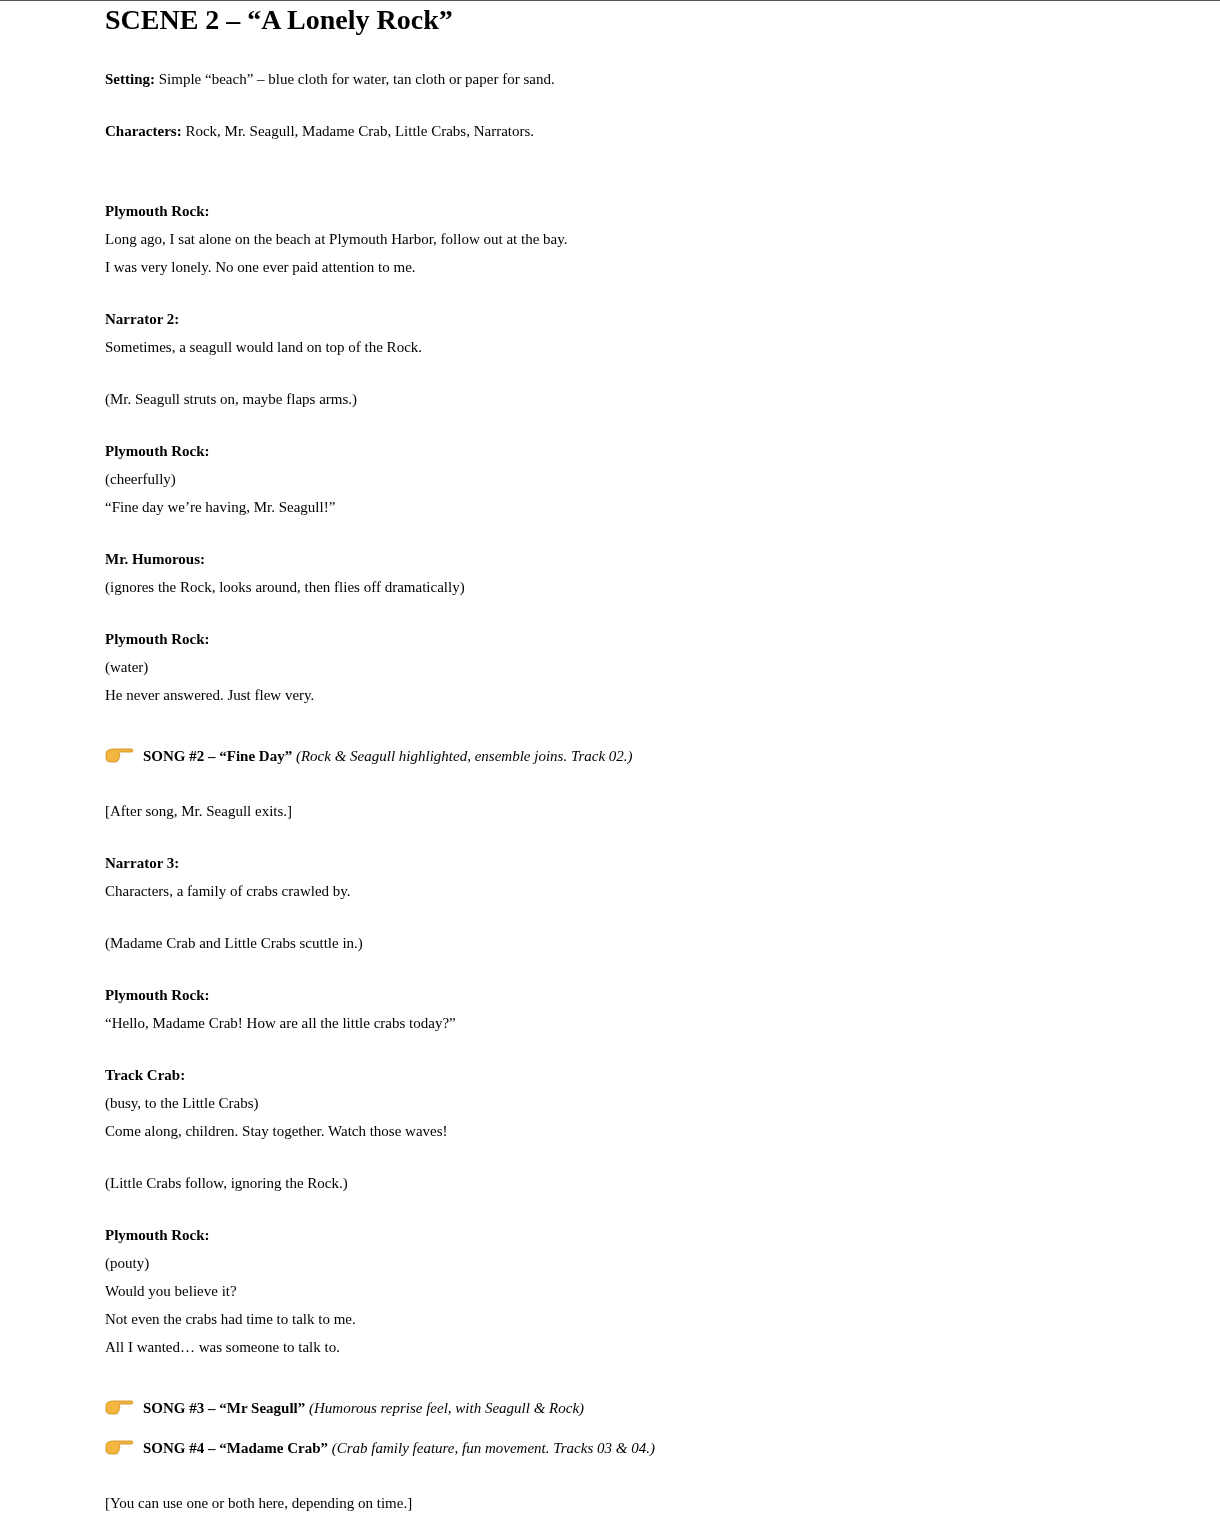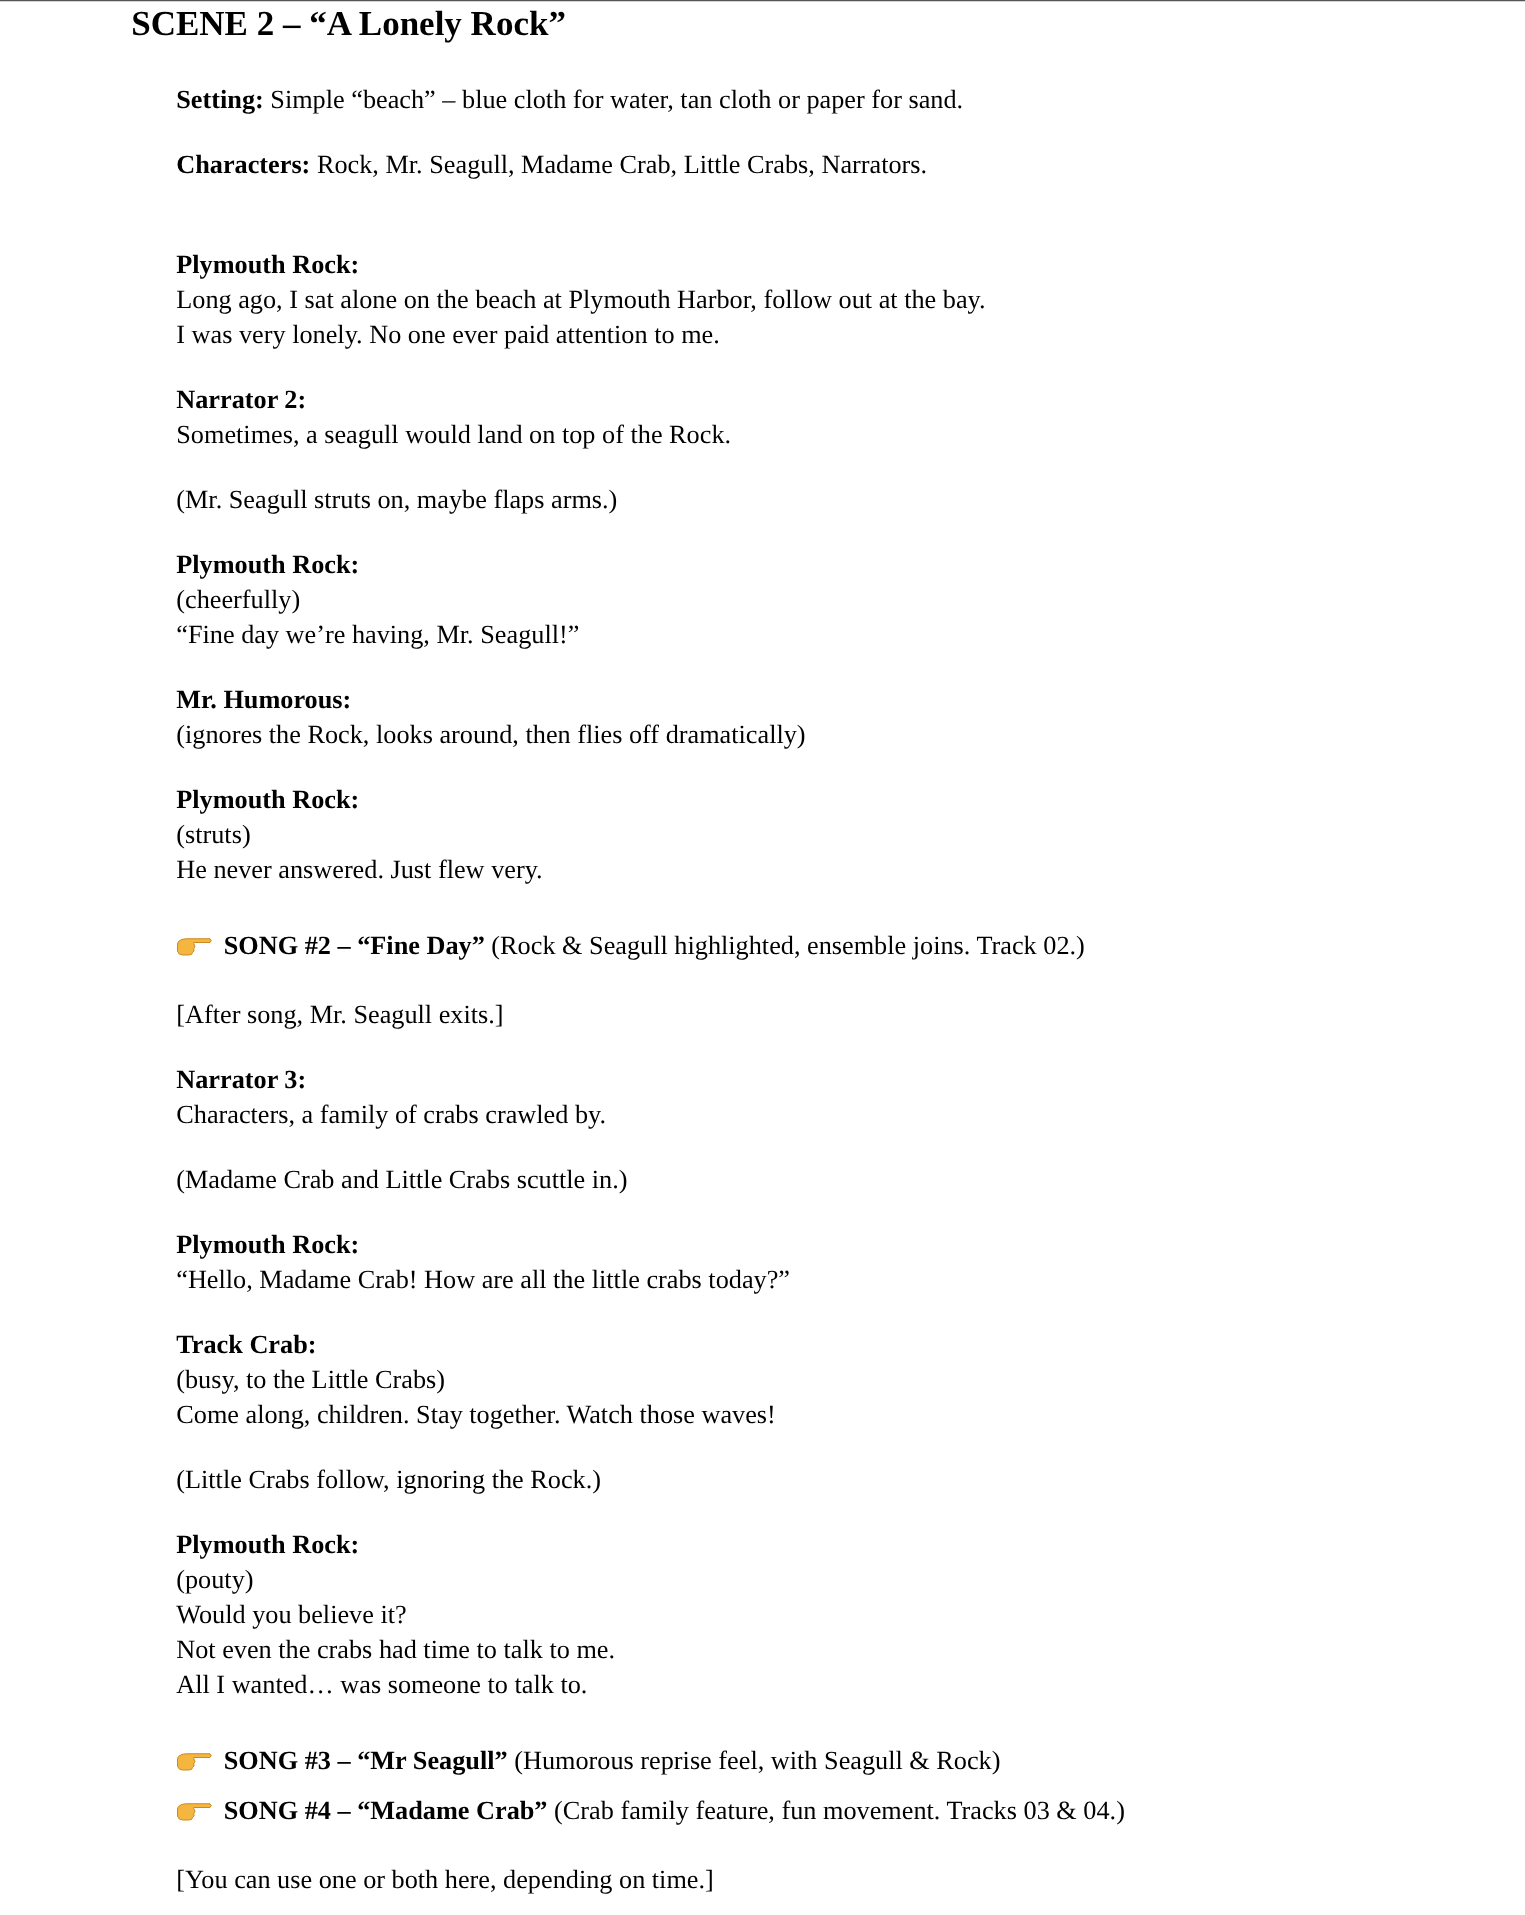--- a/index.html
+++ b/index.html
@@ -4,23 +4,23 @@
 <style>
   html, body { margin: 0; padding: 0; background: #ffffff; }
   body {
     width: 1220px; height: 1532px; position: relative; overflow: hidden;
     font-family: "Liberation Serif", "DejaVu Serif", serif;
     color: #000;
   }
   .topline { position: absolute; left: 0; top: 0; width: 1220px; height: 1px; background: #555; }
   .page { position: absolute; left: 105px; top: 0; width: 1100px; }
   .title { position: absolute; left: 0; top: 4px; font-size: 28px; font-weight: bold; white-space: nowrap; }
-  .line { position: absolute; left: 0; font-size: 21px; line-height: 28px; white-space: nowrap; margin-left: 36px; }
+  .line { position: absolute; left: 0; font-size: 15px; line-height: 28px; white-space: nowrap; }
   .b { font-weight: bold; }
-  .i { }
+  .i { font-style: italic; }
   .emoji { display: inline-block; width: 30px; height: 18px; position: relative; vertical-align: -2px; margin-right: 8px; }
   .emoji svg { position: absolute; left: 0; top: 0; }
 </style>
 </head>
 <body>
 
 <div class="topline"></div>
 
 <div class="page">
   <div class="title">SCENE 2 – “A Lonely Rock”</div>
@@ -38,21 +38,21 @@
   <div class="line" style="top:385px">(Mr. Seagull struts on, maybe flaps arms.)</div>
 
   <div class="line b" style="top:437px">Plymouth Rock:</div>
   <div class="line" style="top:465px">(cheerfully)</div>
   <div class="line" style="top:493px">“Fine day we’re having, Mr. Seagull!”</div>
 
   <div class="line b" style="top:545px">Mr. Humorous:</div>
   <div class="line" style="top:573px">(ignores the Rock, looks around, then flies off dramatically)</div>
 
   <div class="line b" style="top:625px">Plymouth Rock:</div>
-  <div class="line" style="top:653px">(struts)</div>
+  <div class="line" style="top:653px">(water)</div>
   <div class="line" style="top:681px">He never answered. Just flew very.</div>
 
   <div class="line" style="top:742px">
     <span class="emoji"><svg width="30" height="18" viewBox="0 0 30 18">
           <path d="M2 6 Q4 4 8 4 L27 4 Q29 5 27 7 L14 7 L14 8 Q16 10 14 12 Q15 14 13 15 Q13 17 10 17 L5 17 Q2 17 1 14 L1 9 Q1 7 2 6 Z" fill="#f4b63f" stroke="#c98a20" stroke-width="0.8"></path>
         </svg></span><span class="b">SONG #2 – “Fine Day”</span><span class="i"> (Rock &amp; Seagull highlighted, ensemble joins. Track 02.)</span>
   </div>
 
   <div class="line" style="top:797px">[After song, Mr. Seagull exits.]</div>
 

